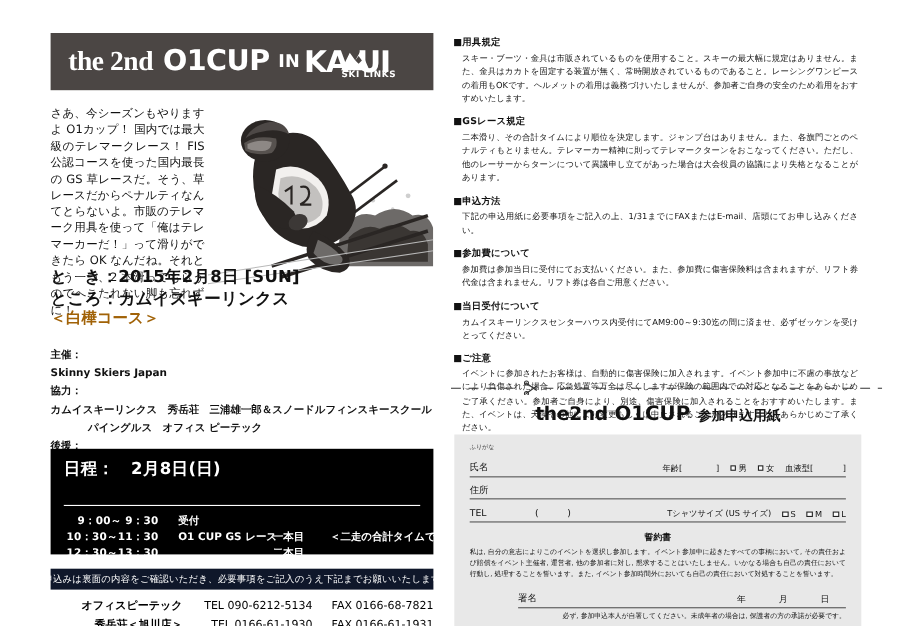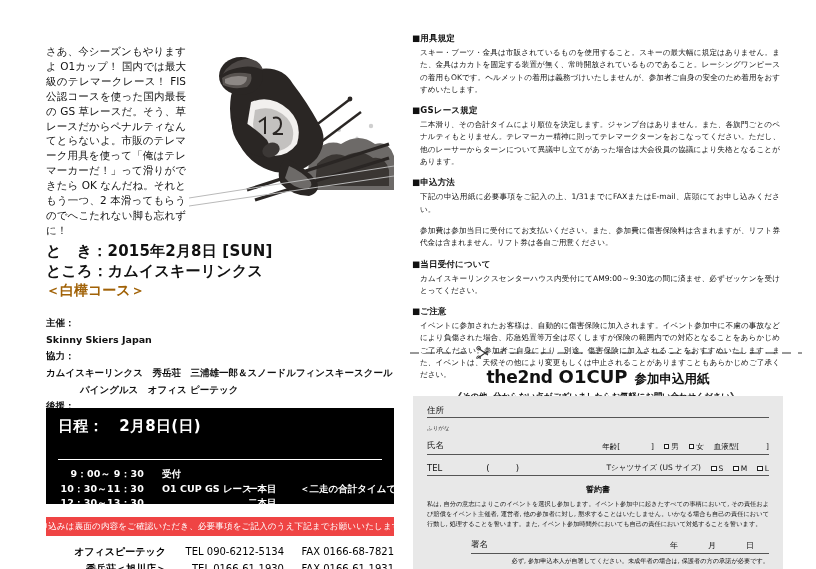--- a/index.html
+++ b/index.html
@@ -184,21 +184,21 @@
   .sc-time { width: 86px; flex: none; text-align: right; letter-spacing: 0.2px; }
   .sc-ev   { width: 104px; flex: none; padding-left: 18px; }
   .sc-run  { width: 52px; flex: none; }
   .sc-note { flex: 1; }
 
   
   .note-bar {
     position: absolute;
     left: 0; top: 487px;
     width: 348px; height: 19px;
-    background: #ef4444;
+    background: #0f172a;
     color: #fff;
     font-size: 8.5px;
     display: flex;
     align-items: center;
     justify-content: center;
     letter-spacing: 0.2px;
     font-family: "DejaVu Sans", sans-serif;
     white-space: nowrap;
   }
 
@@ -370,20 +370,33 @@
     font-family: "DejaVu Sans", sans-serif;
   }
 </style>
 </head>
 <body>
 
 <div id="page">
 
   <div class="left-col">
 
+    <div class="title-banner">
+      <span class="tb-the2nd">the 2nd</span>
+      <span class="tb-o1cup">O1CUP</span>
+      <span class="tb-in">IN</span>
+      <span class="kamui-logo">
+        <span class="kamui-word">KA    UI</span>
+        <svg class="kamui-mtn" viewBox="0 0 32 20">
+          <polygon points="0,20 8,4 13,11 18,2 26,20" fill="#ffffff"></polygon>
+          <polygon points="13,11 16,7 19,11 16,14" fill="#4b4644"></polygon>
+        </svg>
+        <span class="kamui-sub">SKI LINKS</span>
+      </span>
+    </div>
 
     <div class="intro-wrap">
       <div class="intro-text">さあ、今シーズンもやりますよ O1カップ！ 国内では最大級のテレマークレース！ FIS 公認コースを使った国内最長の GS 草レースだ。そう、草レースだからペナルティなんてとらないよ。市販のテレマーク用具を使って「俺はテレマーカーだ！」って滑りができたら OK なんだね。それともう一つ、2 本滑ってもらうのでへこたれない脚も忘れずに！</div>
       <div class="skier-photo">
         <svg viewBox="0 0 205 170" width="205" height="170">
           <rect x="0" y="0" width="205" height="170" fill="#ffffff"></rect>
 
           <g fill="#cfcfcf">
             <circle cx="150" cy="90" r="2"></circle>
               <circle cx="168" cy="98" r="1.6"></circle>
@@ -516,20 +529,21 @@
     </div>
     <div class="sec">
       <div class="sec-title">■GSレース規定</div>
       <div class="sec-body">二本滑り、その合計タイムにより順位を決定します。ジャンプ台はありません。また、各旗門ごとのペナルティもとりません。テレマーカー精神に則ってテレマークターンをおこなってください。ただし、他のレーサーからターンについて異議申し立てがあった場合は大会役員の協議により失格となることがあります。</div>
     </div>
     <div class="sec">
       <div class="sec-title">■申込方法</div>
       <div class="sec-body">下記の申込用紙に必要事項をご記入の上、1/31までにFAXまたはE-mail、店頭にてお申し込みください。</div>
     </div>
     <div class="sec">
+      <div class="sec-title">■参加費について</div>
       <div class="sec-body">参加費は参加当日に受付にてお支払いください。また、参加費に傷害保険料は含まれますが、リフト券代金は含まれません。リフト券は各自ご用意ください。</div>
     </div>
     <div class="sec">
       <div class="sec-title">■当日受付について</div>
       <div class="sec-body">カムイスキーリンクスセンターハウス内受付にてAM9:00～9:30迄の間に済ませ、必ずゼッケンを受けとってください。</div>
     </div>
     <div class="sec">
       <div class="sec-title">■ご注意</div>
       <div class="sec-body">イベントに参加されたお客様は、自動的に傷害保険に加入されます。イベント参加中に不慮の事故などにより負傷された場合、応急処置等万全は尽くしますが保険の範囲内での対応となることをあらかじめご了承ください。参加者ご自身により、別途、傷害保険に加入されることをおすすめいたします。また、イベントは、天候その他により変更もしくは中止されることがありますこともあらかじめご了承ください。</div>
     </div>
@@ -545,25 +559,20 @@
     </g>
     <line x1="84" y1="8" x2="392" y2="8" stroke="#333" stroke-width="1" stroke-dasharray="9,7"></line>
   </svg>
 
   <div class="form-area">
     <div class="form-title">
       <span class="ft-a">the2nd</span><span class="ft-b">O1CUP</span><span class="ft-c">参加申込用紙</span>
     </div>
 
     <div class="form-panel">
-
-      <div class="frow">
-        <span class="flabel">住所</span>
-        <span class="fspacer"></span>
-      </div>
 
       <div class="frow">
         <div>
           <span class="furigana">ふりがな</span>
           <span class="flabel">氏名</span>
         </div>
         <span class="fspacer"></span>
         <span class="finline">
           <span>年齢[</span>
           <span style="display:inline-block;width:26px"></span>
@@ -576,20 +585,25 @@
           <span class="cbox"></span><span>女</span>
         </span>
         <span class="finline">
           <span>血液型[</span>
           <span style="display:inline-block;width:22px"></span>
           <span>]</span>
         </span>
       </div>
 
       <div class="frow">
+        <span class="flabel">住所</span>
+        <span class="fspacer"></span>
+      </div>
+
+      <div class="frow">
         <span class="flabel">TEL</span>
         <span style="display:inline-block;width:44px"></span>
         <span class="flabel">(</span>
         <span style="display:inline-block;width:26px"></span>
         <span class="flabel">)</span>
         <span class="fspacer"></span>
         <span class="finline">Tシャツサイズ (US サイズ)</span>
         <span class="finline">
           <span class="cbox"></span><span>S</span>
         </span>

